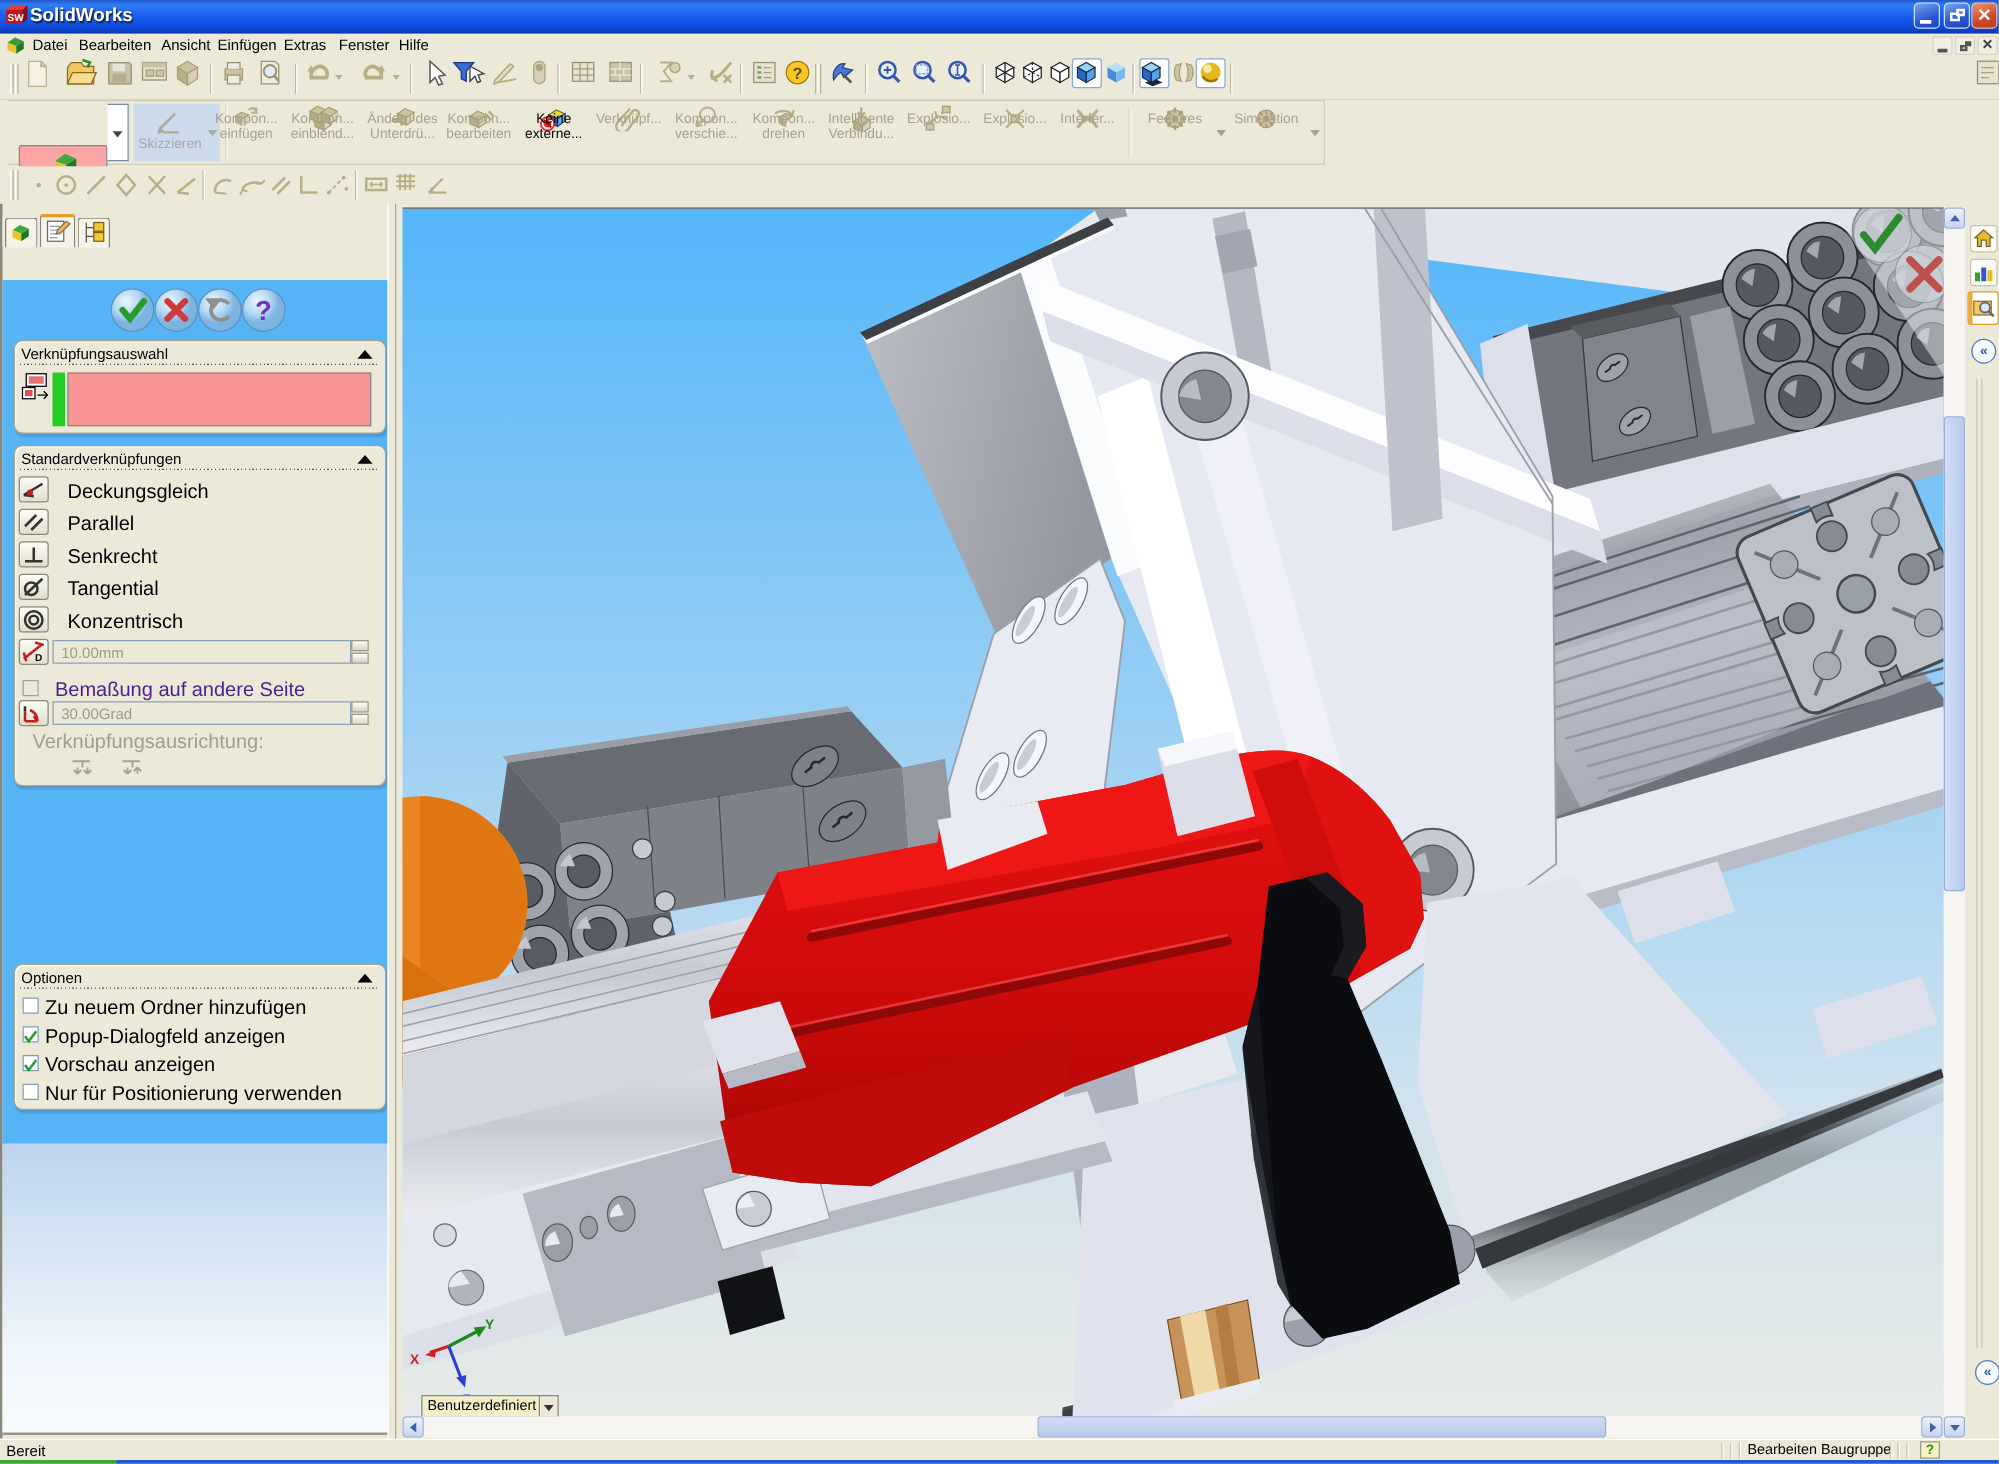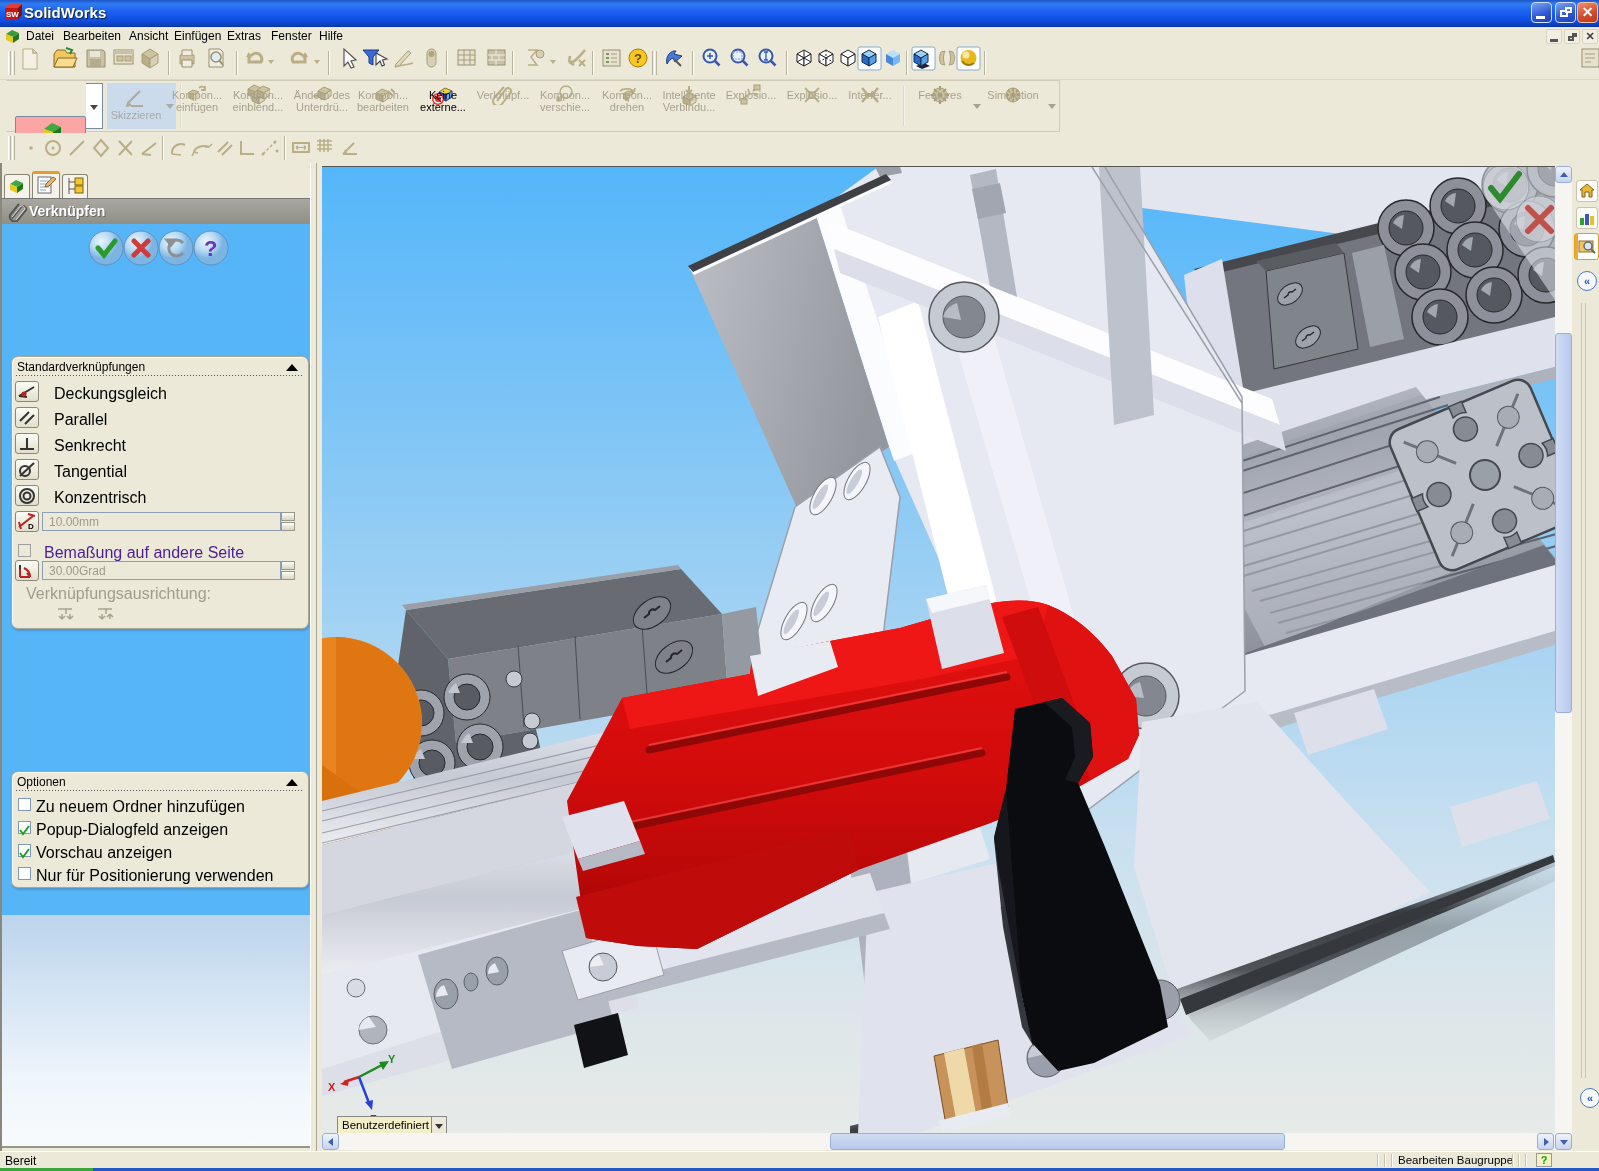--- a/index.html
+++ b/index.html
@@ -513,27 +513,20 @@
       </svg>
   </div>
   <div class="abs" style="left:62px;top:11px;width:26px;height:24px;background:#f6f4ea;border:1px solid #888478;border-bottom:none;border-radius:3px 3px 0 0;">
     <svg width="24" height="22">
         <path d="M6 3 v16 M6 7 h7 M6 14 h7" stroke="#555" fill="none"></path>
         <rect x="12" y="3" width="8" height="7" fill="#f0c830" stroke="#806010"></rect>
         <rect x="12" y="11" width="8" height="7" fill="#f0c830" stroke="#806010"></rect>
       </svg>
   </div>
 
-  <div class="abs" style="left:2px;top:35px;width:310px;height:26px;background:linear-gradient(180deg,#a9a8a0,#908f87);border-top:1px solid #777;">
-    <svg class="abs" style="left:6px;top:3px" width="20" height="20">
-        <path d="M4 16 L13 5 a3 3 0 0 1 5 3 L9 19 a5 5 0 0 1 -7 -6 L11 2" stroke="#555" stroke-width="2" fill="none"></path>
-        <path d="M4 15 L13 4 a3 3 0 0 1 4 3 L8 18" stroke="#ddd" stroke-width="1" fill="none"></path>
-      </svg>
-    <div class="abs" style="left:27px;top:4px;font-size:14px;font-weight:bold;color:#fff;text-shadow:1px 1px 0 #666;">Verknüpfen</div>
-  </div>
 
   <div class="abs" id="bluezone" style="left:2px;top:61px;width:310px;height:691px;background:#55b5f7;"></div>
 
   <svg class="abs" style="left:85px;top:65px" width="150" height="40">
     <defs>
         <radialGradient id="bg1" cx="35%" cy="30%">
           <stop offset="0%" stop-color="#eaf6fd"></stop>
           <stop offset="60%" stop-color="#b4d9f4"></stop>
           <stop offset="100%" stop-color="#7cb4e2"></stop>
         </radialGradient>
@@ -541,20 +534,34 @@
     <circle cx="21" cy="20" r="17" fill="url(#bg1)" stroke="#6090c0"></circle>
     <circle cx="56" cy="20" r="17" fill="url(#bg1)" stroke="#6090c0"></circle>
     <circle cx="91" cy="20" r="17" fill="url(#bg1)" stroke="#6090c0"></circle>
     <circle cx="126" cy="20" r="17" fill="url(#bg1)" stroke="#6090c0"></circle>
     <path d="M13 20 l6 7 l11 -14" stroke="#2a9a2a" stroke-width="5" fill="none" stroke-linecap="round"></path>
     <path d="M49 13 l14 14 M63 13 l-14 14" stroke="#d03a3a" stroke-width="5" stroke-linecap="round"></path>
     <path d="M98 15 a8 8 0 1 0 0 10 M86 17 l-4 -5 h8 Z" stroke="#909090" stroke-width="3" fill="none"></path>
     <text x="119" y="28" font-size="22" font-weight="bold" fill="#7030c0">?</text>
   </svg>
 
+  <div class="panelbox" style="top:109px;height:75px;">
+    <div class="pbt">Verknüpfungsauswahl</div>
+    <div class="ptri" style="border-bottom:7px solid #000;"></div>
+    <div class="dots"></div>
+    <svg class="abs" style="left:4px;top:24px" width="26" height="26">
+      <rect x="5" y="2" width="16" height="10" fill="#fff" stroke="#000"></rect>
+      <rect x="7" y="4" width="12" height="6" fill="#e05050" opacity=".8"></rect>
+      <rect x="2" y="13" width="10" height="9" fill="#fff" stroke="#000"></rect>
+      <rect x="4" y="15" width="6" height="5" fill="#e05050"></rect>
+      <path d="M14 19 h8 m-3 -3 l3 3 -3 3" stroke="#000" fill="none"></path>
+    </svg>
+    <div class="abs" style="left:30px;top:25px;width:10px;height:43px;background:#22cc22;"></div>
+    <div class="abs" style="left:42px;top:25px;width:243px;height:43px;background:#f89494;border:1px solid #888;"></div>
+  </div>
 
   <div class="panelbox" style="top:193px;height:273px;">
     <div class="pbt">Standardverknüpfungen</div>
     <div class="ptri" style="border-bottom:7px solid #000;"></div>
     <div class="dots"></div>
     <div class="ibtn" style="top:24px"><svg width="22" height="19">
           <path d="M3 14 L18 5 M3 14 l8 1" stroke="#333" stroke-width="2" fill="none"></path>
           <circle cx="8" cy="12" r="2.5" fill="#c02020"></circle>
         </svg></div>
     <div class="cklbl" style="left:42px;top:28px;">Deckungsgleich</div>

